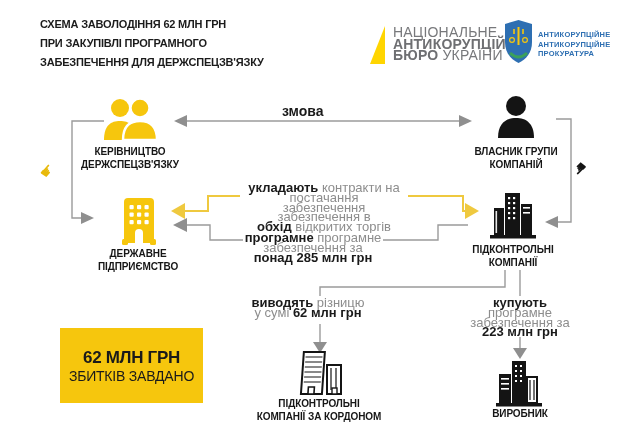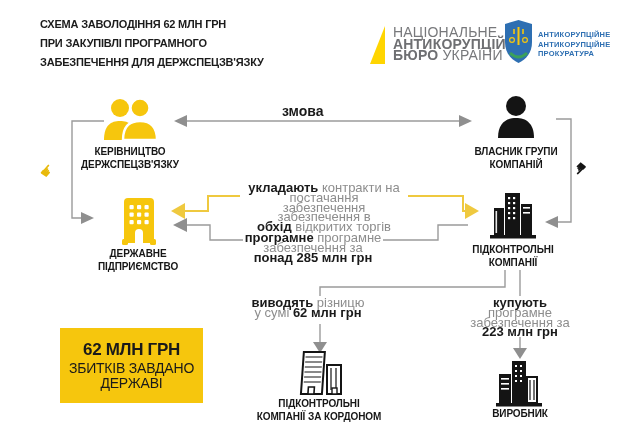--- a/index.html
+++ b/index.html
@@ -237,17 +237,16 @@
     <div><b>223 млн грн</b></div>
   </div>
 
   <div class="abs hand" style="left:40px;top:163px;color:#e8b90b;transform:rotate(-50deg);">☛</div>
   <div class="abs hand" style="left:572px;top:160px;color:#141414;transform:rotate(135deg);">☛</div>
 
   <div class="abs dbox">
     <div class="big">62 МЛН ГРН</div>
     <div class="small">
       <div>ЗБИТКІВ ЗАВДАНО</div>
-      <div>ДЕРЖАВІ</div>
     </div>
   </div>
 
 </div>
 
 </body></html>

